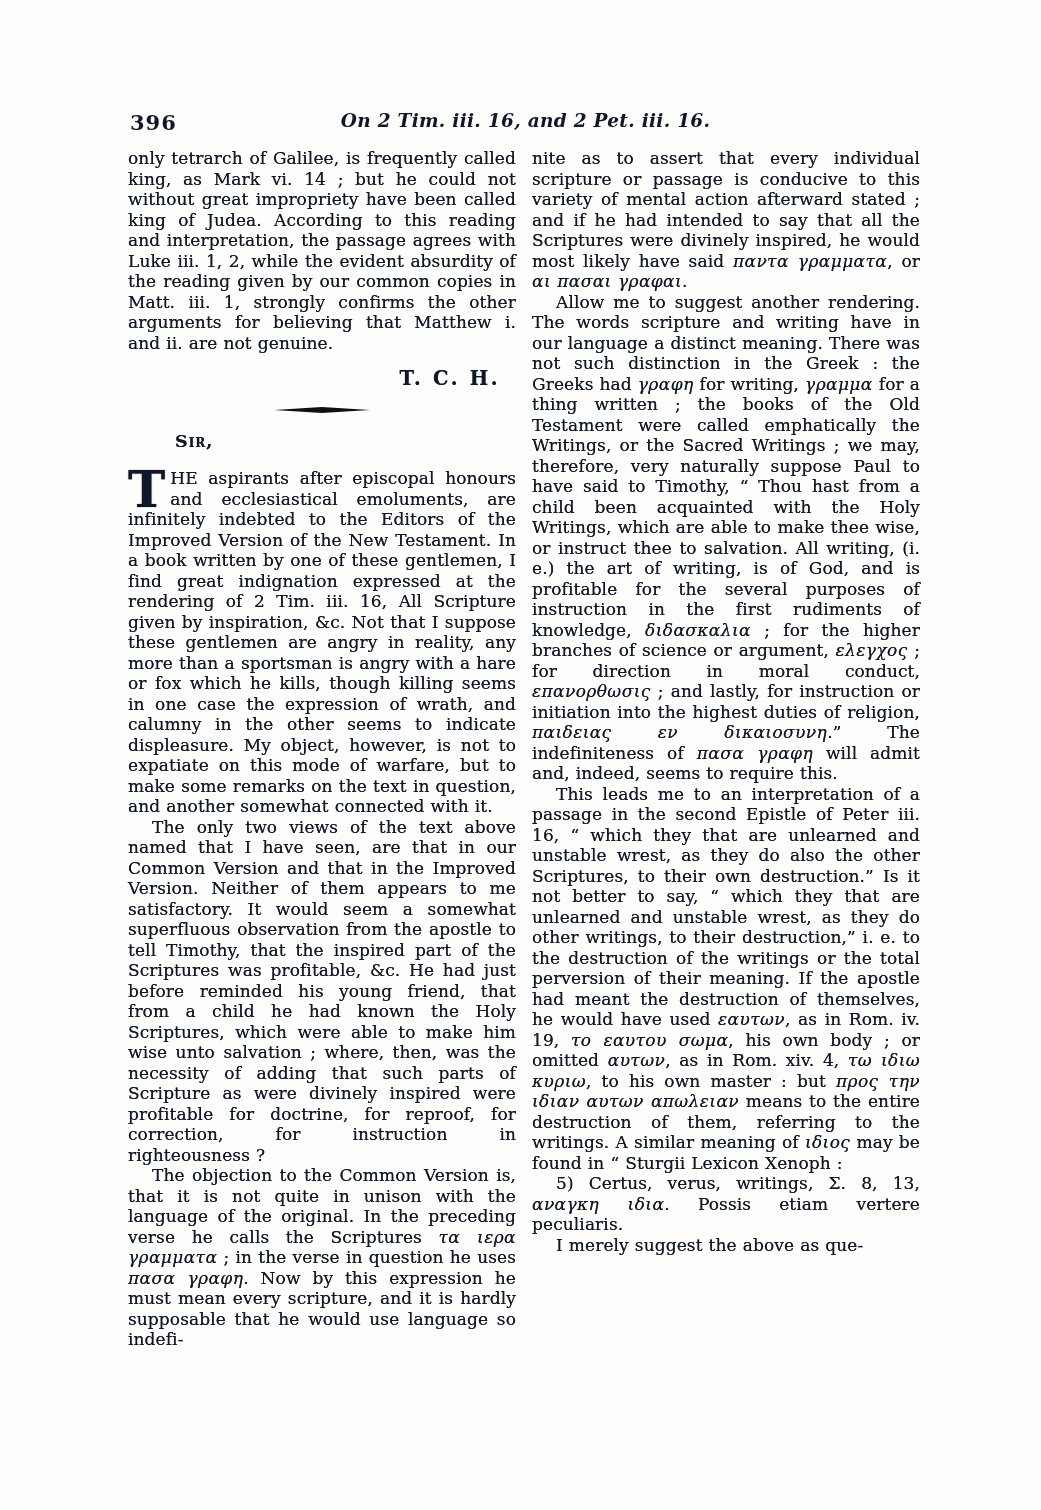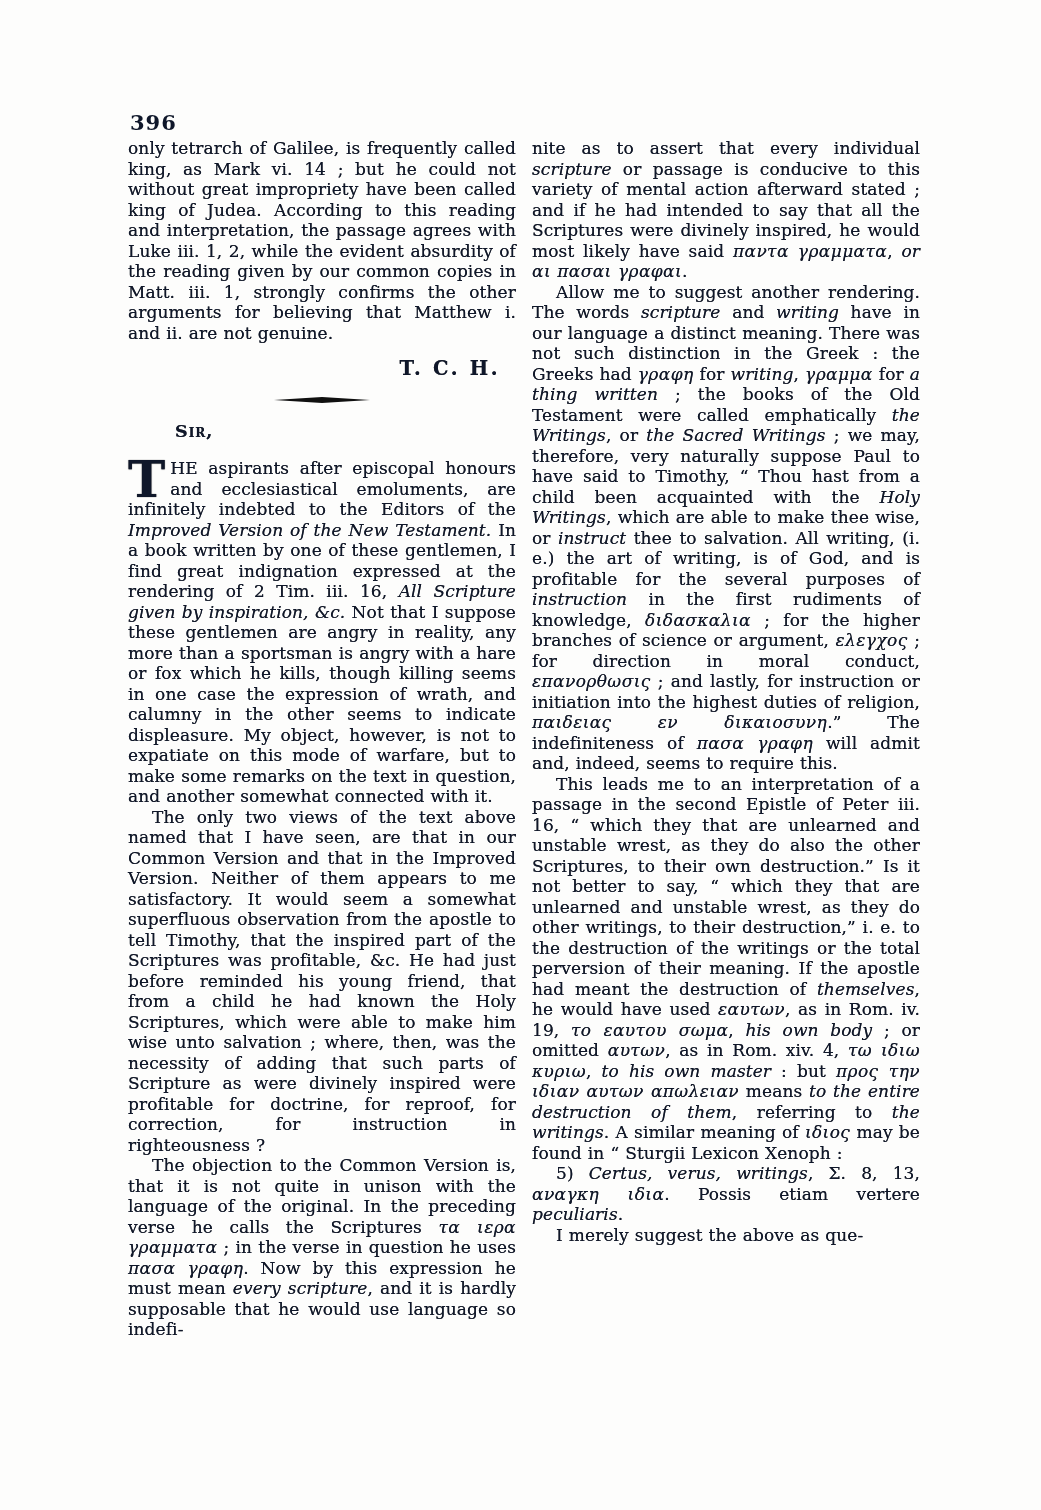--- a/index.html
+++ b/index.html
@@ -36,39 +36,39 @@
   .running-title {
     display: block;
     text-align: center;
     font-size: 18.5px;
     font-style: italic;
     font-weight: bold;
     letter-spacing: 0.3px;
   }
   .columns {
     position: absolute;
-    top: 138px;
+    top: 148px;
     left: 128px;
     width: 793px;
     display: flex;
     gap: 16px;
   }
   .col {
     width: 388px;
     min-width: 388px;
     font-size: 17px;
     line-height: 20.5px;
     text-align: justify;
     letter-spacing: 0.1px;
     word-spacing: 0.5px;
     text-shadow: 0 0 0.6px rgba(10,10,10,0.75);
   }
   .para { margin: 0; }
   .para.ind { text-indent: 24px; }
-  .it { font-style: italic; }
+  .it { }
   .gr { font-style: italic; letter-spacing: 0.4px; }
   .dropcap {
     float: left;
     font-size: 50px;
     line-height: 38px;
     font-weight: bold;
     margin: 3px 5px 0 0;
     text-shadow: 0 0 1px rgba(10,10,10,0.9);
   }
   .signature {
@@ -91,20 +91,21 @@
     font-size: 17.5px;
     letter-spacing: 1px;
   }
 </style>
 </head>
 <body>
 
 <div class="page">
   <header class="page-header">
     <span class="page-number">396</span>
+    <span class="running-title">On 2 Tim. iii. 16, and 2 Pet. iii. 16.</span>
   </header>
   <div class="columns">
     <div class="col" id="col-left">
         <p class="para"><span>only tetrarch of Galilee, is frequently called king, as Mark vi. 14&nbsp;; but he could not without great impropriety have been called king of Judea.  According to this reading and interpretation, the passage agrees with Luke iii. 1, 2, while the evident absurdity of the reading given by our common copies in Matt. iii. 1, strongly confirms the other arguments for believing that Matthew i. and ii. are not genuine.</span></p>
         <p class="signature">T. C. H.</p>
         <div class="rule-wrap">
           <svg width="96" height="8" viewBox="0 0 96 8">
             <polygon points="0,4 48,1 96,4 48,7" fill="#101010"></polygon>
           </svg>
         </div>

